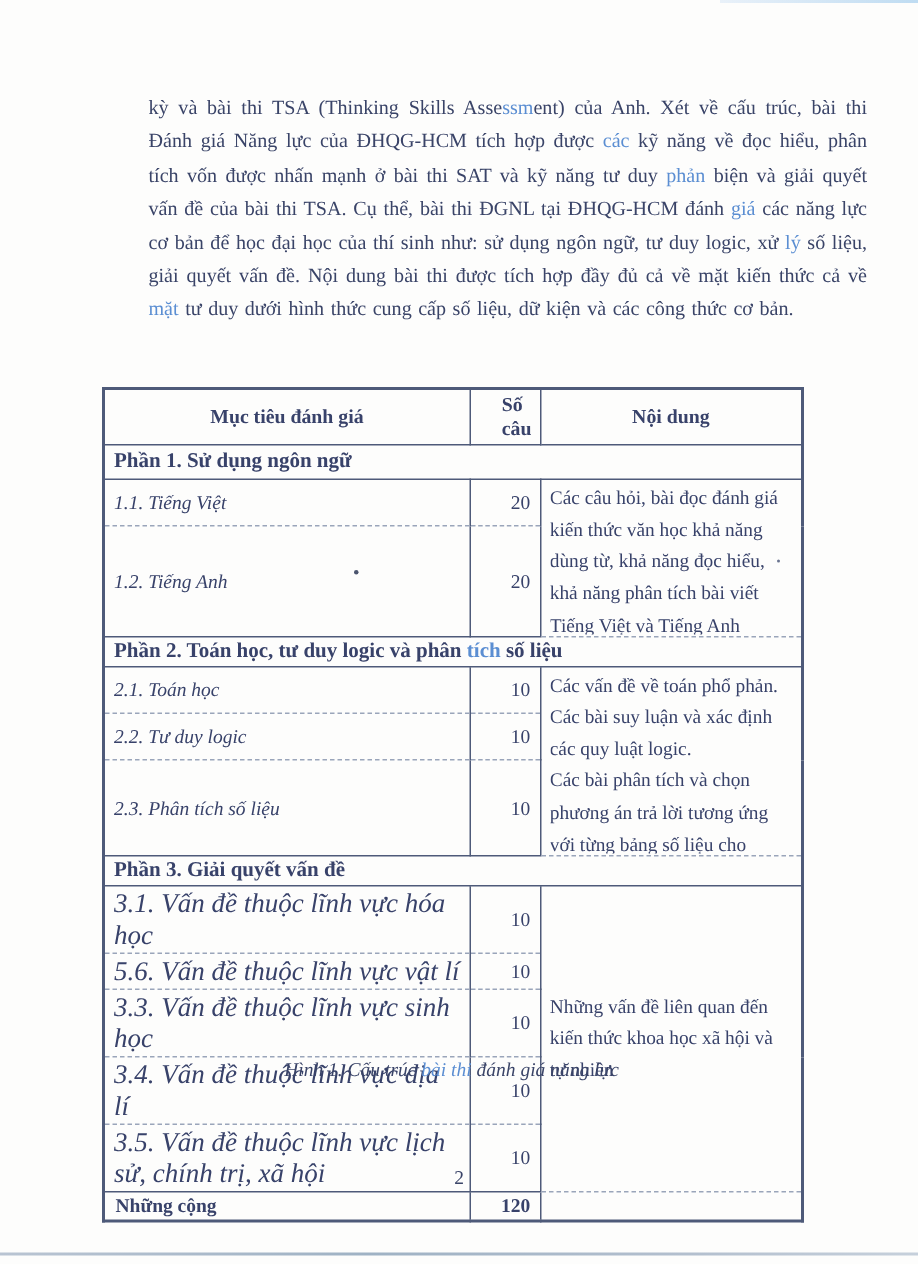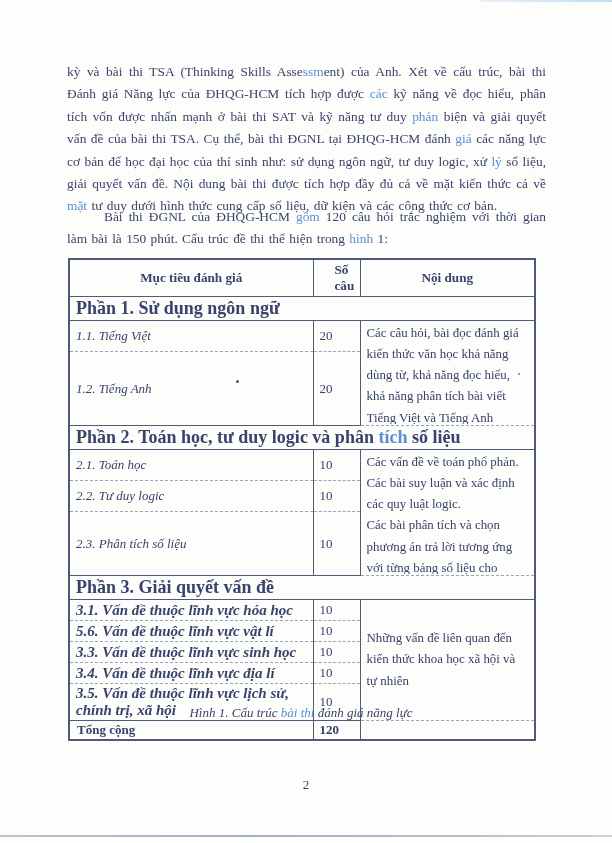--- a/index.html
+++ b/index.html
@@ -6,21 +6,21 @@
   .page {
     position:relative; width:612px; height:843px; background:#fdfdfc;
     font-family:"Liberation Serif","DejaVu Serif",serif; color:#3a4468;
     overflow:hidden;
   }
   .para {
     position:absolute; left:67px; width:479px; margin:0;
     font-size:13.4px; line-height:22.4px; text-align:justify;
     word-spacing:1px;
   }
-  #p1 { top:61px; }
+  #p1 { top:61px;margin-left:32px; }
   #p2 { top:206px; text-indent:37px; }
   #p3 { top:726px; text-indent:37px; text-align-last:justify; }
   .blue { color:#5b8ed2; }
 
   
   #doc-table {
     position:absolute; left:68px; top:258px; width:466px;
     border-collapse:collapse; table-layout:fixed;
     font-size:13px; color:#38426a;
     border:2px solid #4e5a79;
@@ -28,24 +28,24 @@
   #doc-table col.c1 { width:244px; }
   #doc-table col.c2 { width:47px; }
   #doc-table col.c3 { width:175px; }
   #doc-table th, #doc-table td {
     border-left:1px solid #4e5a79; border-right:1px solid #4e5a79;
     padding:1px 6px; vertical-align:middle; overflow:hidden;
   }
   tr.solid-b > th, tr.solid-b > td { border-bottom:1px solid #4e5a79; }
   tr.dashed-b > td { border-bottom:1px dashed #9aa5ba; }
   #doc-table th { font-weight:bold; font-size:13.2px; text-align:center; padding:2px 21px; }
-  .sec-title { font-weight:bold; font-size:18px; padding-left:7px; }
+  .sec-title { font-weight:bold; font-size:14px; padding-left:7px; }
   .item-label { font-style:italic; padding-left:8px; }
-  .r-3x .item-label { font-size:15px;font-weight:bold; }
-  .count { text-align:left; }
+  .r-3x .item-label { font-size:18px; }
+  .count { text-align:right; }
   .content-cell { vertical-align:top; font-size:12.9px; line-height:21.3px; padding:3px 7px; }
   .content-cell.v-mid { vertical-align:middle; }
   .clip1 { height:101px; overflow:hidden; }
   .clip2 { height:122px; overflow:hidden; }
   .bold { font-weight:bold; }
   tr.r-head  { height:21px; }
   tr.r-sec1  { height:23px; }
   tr.r-11    { height:31px; }
   tr.r-12    { height:74px; }
   tr.r-sec2  { height:20px; }
@@ -78,21 +78,20 @@
 </style>
 </head>
 <body>
 
 <div class="page">
 
   <div id="top-edge-line"></div>
 
   <p class="para" id="p1"><span>kỳ và bài thi TSA (Thinking Skills Asse</span><span class="blue">ssm</span><span>ent) của Anh. Xét về cấu trúc, bài thi Đánh giá Năng lực của ĐHQG-HCM tích hợp được </span><span class="blue">các</span><span> kỹ năng về đọc hiểu, phân tích vốn được nhấn mạnh ở bài thi SAT và kỹ năng tư duy </span><span class="blue">phản</span><span> biện và giải quyết vấn đề của bài thi TSA. Cụ thể, bài thi ĐGNL tại ĐHQG-HCM đánh </span><span class="blue">giá</span><span> các năng lực cơ bản để học đại học của thí sinh như: sử dụng ngôn ngữ, tư duy logic, xử </span><span class="blue">lý</span><span> số liệu, giải quyết vấn đề. Nội dung bài thi được tích hợp đầy đủ cả về mặt kiến thức cả về </span><span class="blue">mặt</span><span> tư duy dưới hình thức cung cấp số liệu, dữ kiện và các công thức cơ bản.</span></p>
 
-  <p class="para" id="p2"><span>Bài thi ĐGNL của ĐHQG-HCM </span><span class="blue">gồm</span><span> 120 câu hỏi trắc nghiệm với thời gian làm bài là 150 phút. Cấu trúc đề thi thể hiện trong </span><span class="blue">hình</span><span> 1:</span></p>
 
   <table id="doc-table">
     <colgroup>
         <col class="c1">
         <col class="c2">
         <col class="c3">
       </colgroup>
     <tbody>
       <tr class="r-head solid-b">
         <th>Mục tiêu đánh giá</th>
@@ -159,21 +158,21 @@
       <tr class="r-3x dashed-b">
         <td class="item-label">3.4. Vấn đề thuộc lĩnh vực địa lí</td>
         <td class="count">10</td>
       </tr>
       <tr class="r-3x solid-b">
         <td class="item-label">3.5. Vấn đề thuộc lĩnh vực lịch sử, chính trị, xã hội</td>
         <td class="count">10</td>
       </tr>
 
       <tr class="r-total">
-        <td class="bold" style="padding-left:7px;">Tổng cộng</td>
+        <td class="bold" style="padding-left:7px;">Những cộng</td>
         <td class="count bold">120</td>
         <td></td>
       </tr>
     </tbody>
   </table>
 
   <p id="caption"><span>Hình 1. Cấu trúc </span><span class="blue">bài thi</span><span> đánh giá năng lực</span></p>
 
 
   <p id="page-num">2</p>

